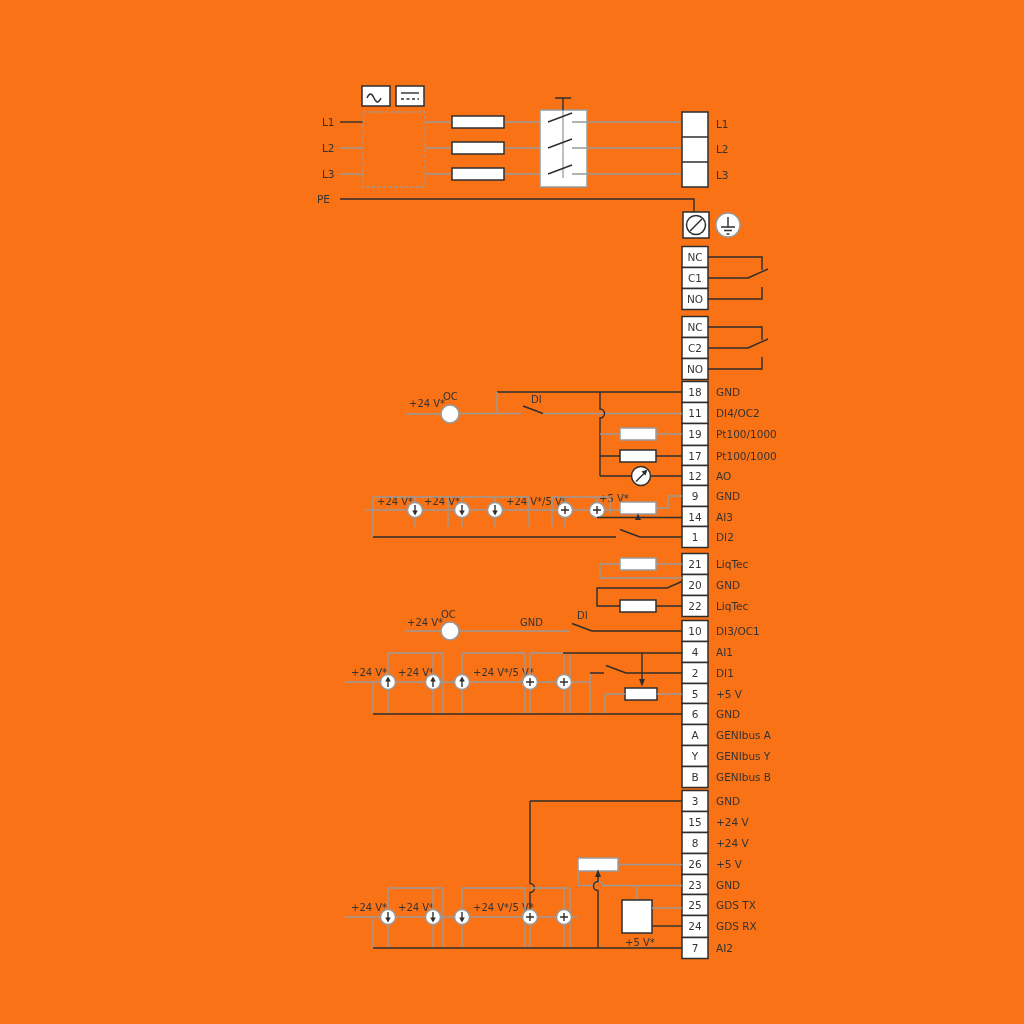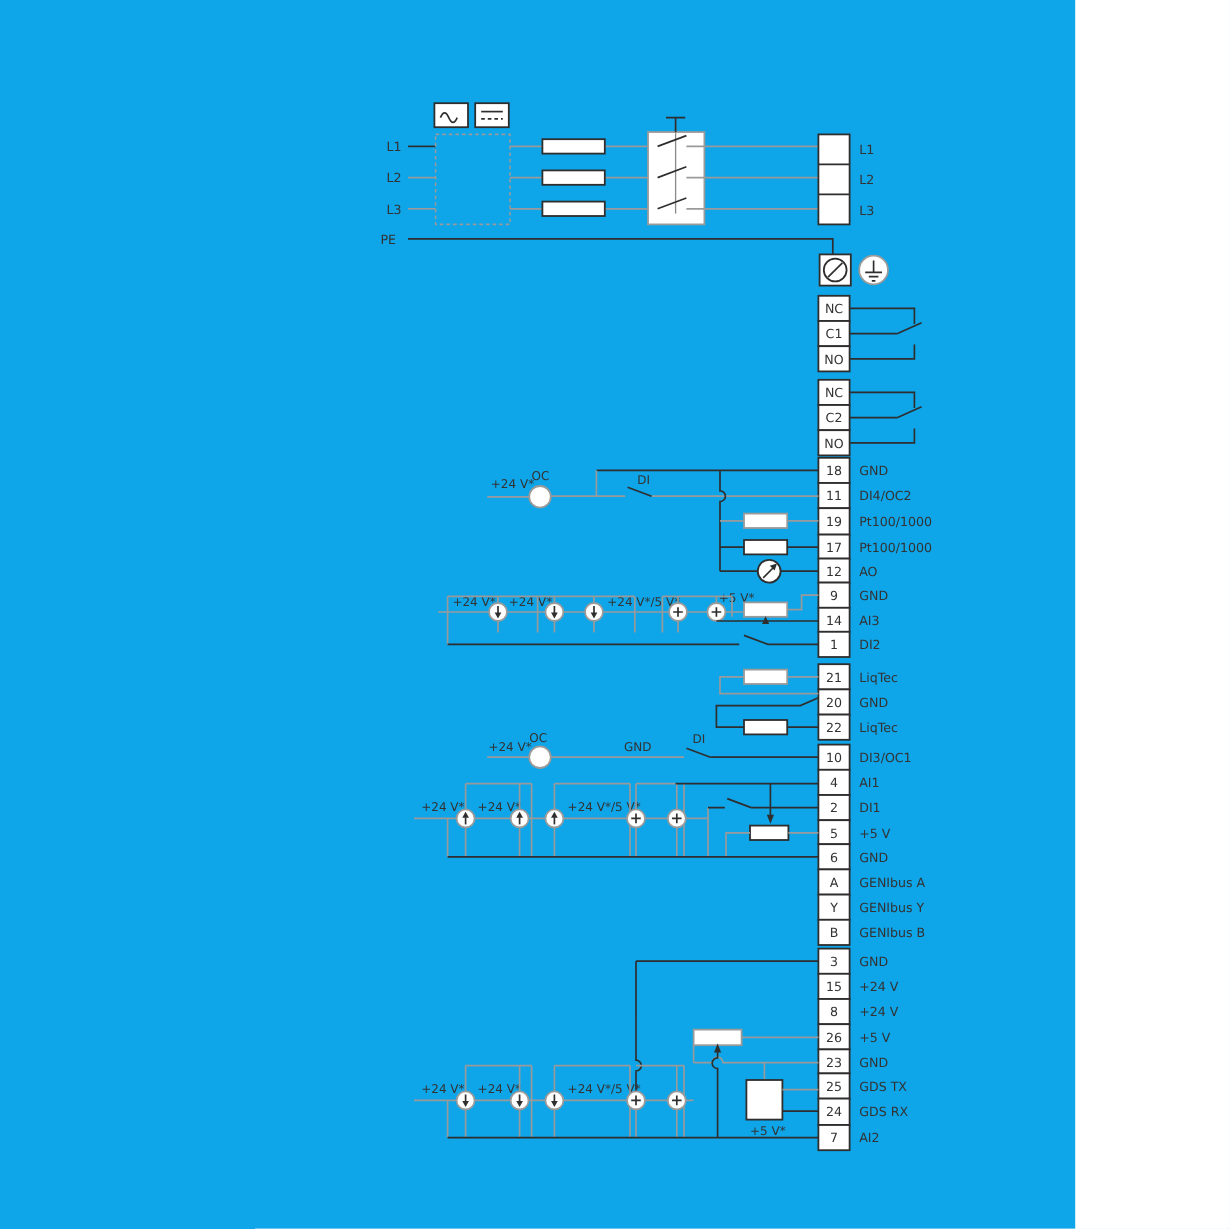--- a/index.html
+++ b/index.html
@@ -1,16 +1,16 @@
 <!DOCTYPE html>
 <html><head>
 <meta charset="utf-8">
 <style>
   html,body{margin:0;padding:0;background:#fff;}
-  .stage{width:896px;height:1024px;position:relative;background:#0ea5e9;font-family:"DejaVu Sans",sans-serif;}
+  .stage{width:1024px;height:1024px;position:relative;background:#f97316;font-family:"DejaVu Sans",sans-serif;}
   svg{position:absolute;left:0;top:0;}
   .w  {stroke:#9a9a9a;stroke-width:1.4;fill:none;}
   .wd {stroke:#2e2e2e;stroke-width:1.4;fill:none;}
   .wt {stroke:#8a8a8a;stroke-width:1.1;fill:none;}
   .bx {fill:#fff;stroke:#2e2e2e;stroke-width:1.5;}
   .bxg{fill:#fff;stroke:#9a9a9a;stroke-width:1.5;}
   .cell{fill:#fff;stroke:#2e2e2e;stroke-width:1.5;}
   .dash{stroke:#9a9a9a;stroke-width:1.3;fill:none;stroke-dasharray:3 2.5;}
   .tnum{font-size:10.5px;fill:#333;text-anchor:middle;}
   .tlab{font-size:10.5px;fill:#333;}

